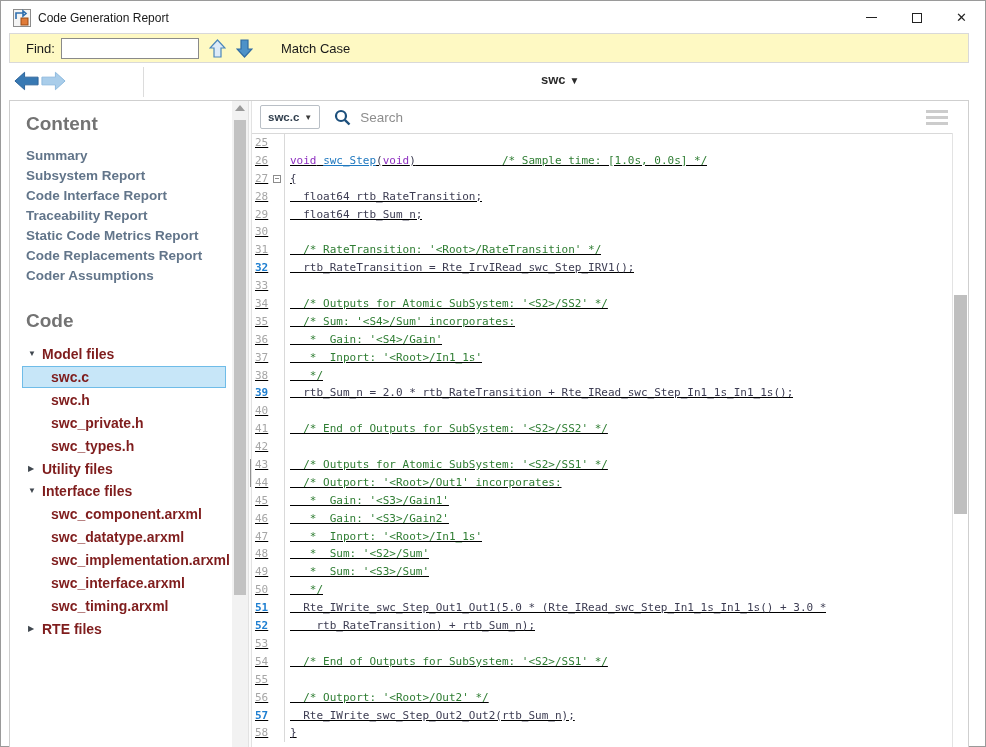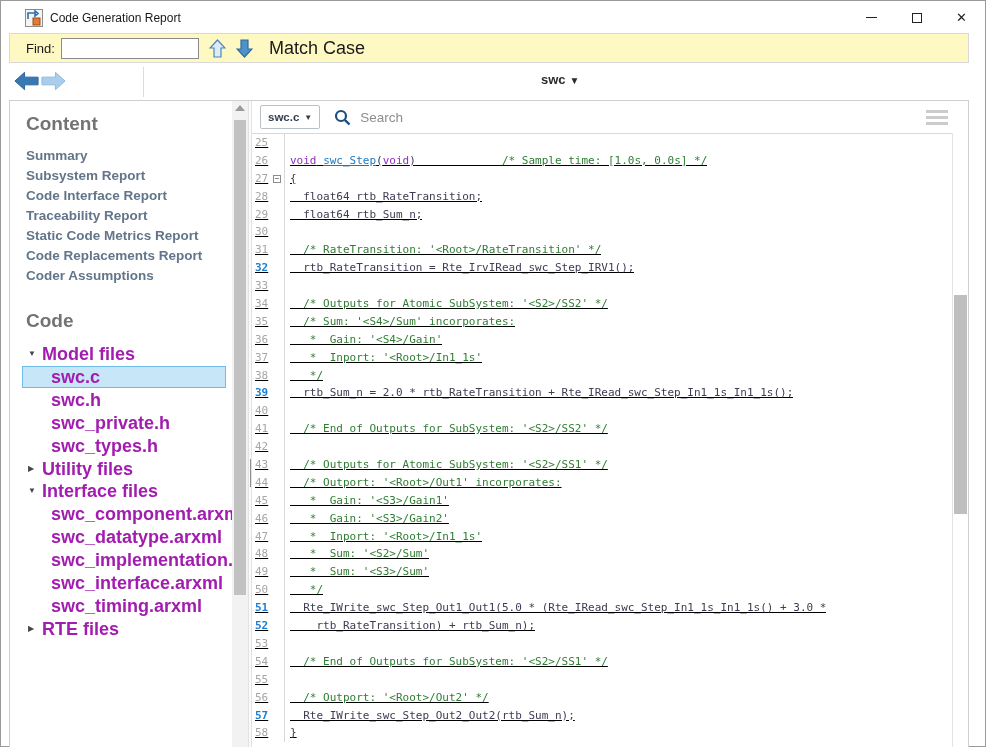--- a/index.html
+++ b/index.html
@@ -1,37 +1,37 @@
 <!DOCTYPE html>
 <html><head>
 <meta charset="utf-8">
 <style>
   html,body{margin:0;padding:0;background:#fff;}
   body{width:986px;height:747px;position:relative;overflow:hidden;
        font-family:"Liberation Sans",sans-serif;-webkit-font-smoothing:antialiased;}
   .window{position:absolute;inset:0;border:1px solid #9a9a9a;box-sizing:border-box;}
 
   
-  .titlebar{position:absolute;left:13px;top:1px;right:1px;height:31px;background:#fff;display:flex;align-items:center;}
+  .titlebar{position:absolute;left:1px;top:1px;right:1px;height:31px;background:#fff;display:flex;align-items:center;}
   .app-icon{width:18px;height:18px;margin-left:11px;flex:none;}
   .title-text{font-size:12px;color:#1a1a1a;margin-left:7px;}
   .win-controls{margin-left:auto;display:flex;height:100%;}
   .win-btn{width:45px;height:100%;display:flex;align-items:center;justify-content:center;}
   .glyph-min{width:11px;height:1px;background:#222;}
   .glyph-max{width:10px;height:10px;border:1px solid #222;box-sizing:border-box;}
   .glyph-close{font-size:13px;color:#222;line-height:1;}
 
   
   .findbar{position:absolute;left:8px;top:32px;width:960px;height:30px;background:#fef9c3;
            border:1px solid #d9d9d9;box-sizing:border-box;display:flex;align-items:center;}
   .find-label{font-size:13px;color:#1a1a1a;margin-left:16px;}
   .find-input{margin-left:6px;width:130px;height:19px;border:1px solid #8a8a8a;background:#fff;
               font-size:12px;padding:0 3px;outline:none;}
   .find-arrow{margin-left:10px;width:17px;height:19px;display:block;}
-  .match-case{font-size:18px;color:#1a1a1a;margin-left:16px;}
+  .match-case{font-size:13px;color:#1a1a1a;margin-left:28px;}
 
   
   .navrow{position:absolute;left:8px;top:62px;width:960px;height:37px;background:#fff;}
   .nav-arrows{position:absolute;left:4px;top:6px;display:flex;}
   .nav-btn{width:27px;height:24px;display:block;}
   .nav-divider{position:absolute;left:134px;top:4px;width:1px;height:30px;background:#dcdcdc;}
   .model-selector{position:absolute;left:532px;top:9px;font-size:13px;font-weight:bold;color:#2b2b2b;cursor:default;}
   .model-selector .caret{font-size:10px;color:#2b2b2b;margin-left:4px;}
 
   
@@ -40,21 +40,21 @@
 
   
   .sidebar{position:absolute;left:0;top:0;width:222px;height:100%;overflow:hidden;}
   .side-heading{font-size:19px;font-weight:bold;color:#737373;margin:12px 0 11px 16px;}
   .side-links{margin-left:16px;}
   .side-link{font-size:13.5px;font-weight:bold;color:#62758a;height:20px;line-height:20px;cursor:pointer;}
   .code-heading{margin-top:24px;}
   .tree{margin-top:2px;}
   .tree-parent{height:22px;line-height:22px;display:flex;align-items:center;cursor:pointer;}
   .tree-tri{width:14px;margin-left:18px;font-size:8px;color:#40474f;flex:none;}
-  .tree-label{font-size:18px;font-weight:bold;color:#a21caf;}
+  .tree-label{font-size:14px;font-weight:bold;color:#7f1d1d;}
   .tree-child{height:22px;line-height:20px;margin:1px 0 1px 12px;width:204px;box-sizing:border-box;
               padding-left:28px;border:1px solid transparent;cursor:pointer;}
   .tree-child.selected{background:#c7e6f8;border:1px solid #6fbce8;}
 
   
   .side-scroll{position:absolute;left:222px;top:0;width:16px;height:100%;background:#f2f2f2;}
   .side-scroll .arrow-up{position:absolute;top:4px;left:3px;width:0;height:0;
         border-left:5px solid transparent;border-right:5px solid transparent;border-bottom:6px solid #9a9a9a;}
   .side-thumb{position:absolute;left:2px;top:19px;width:12px;height:475px;background:#c2c2c2;}
 

